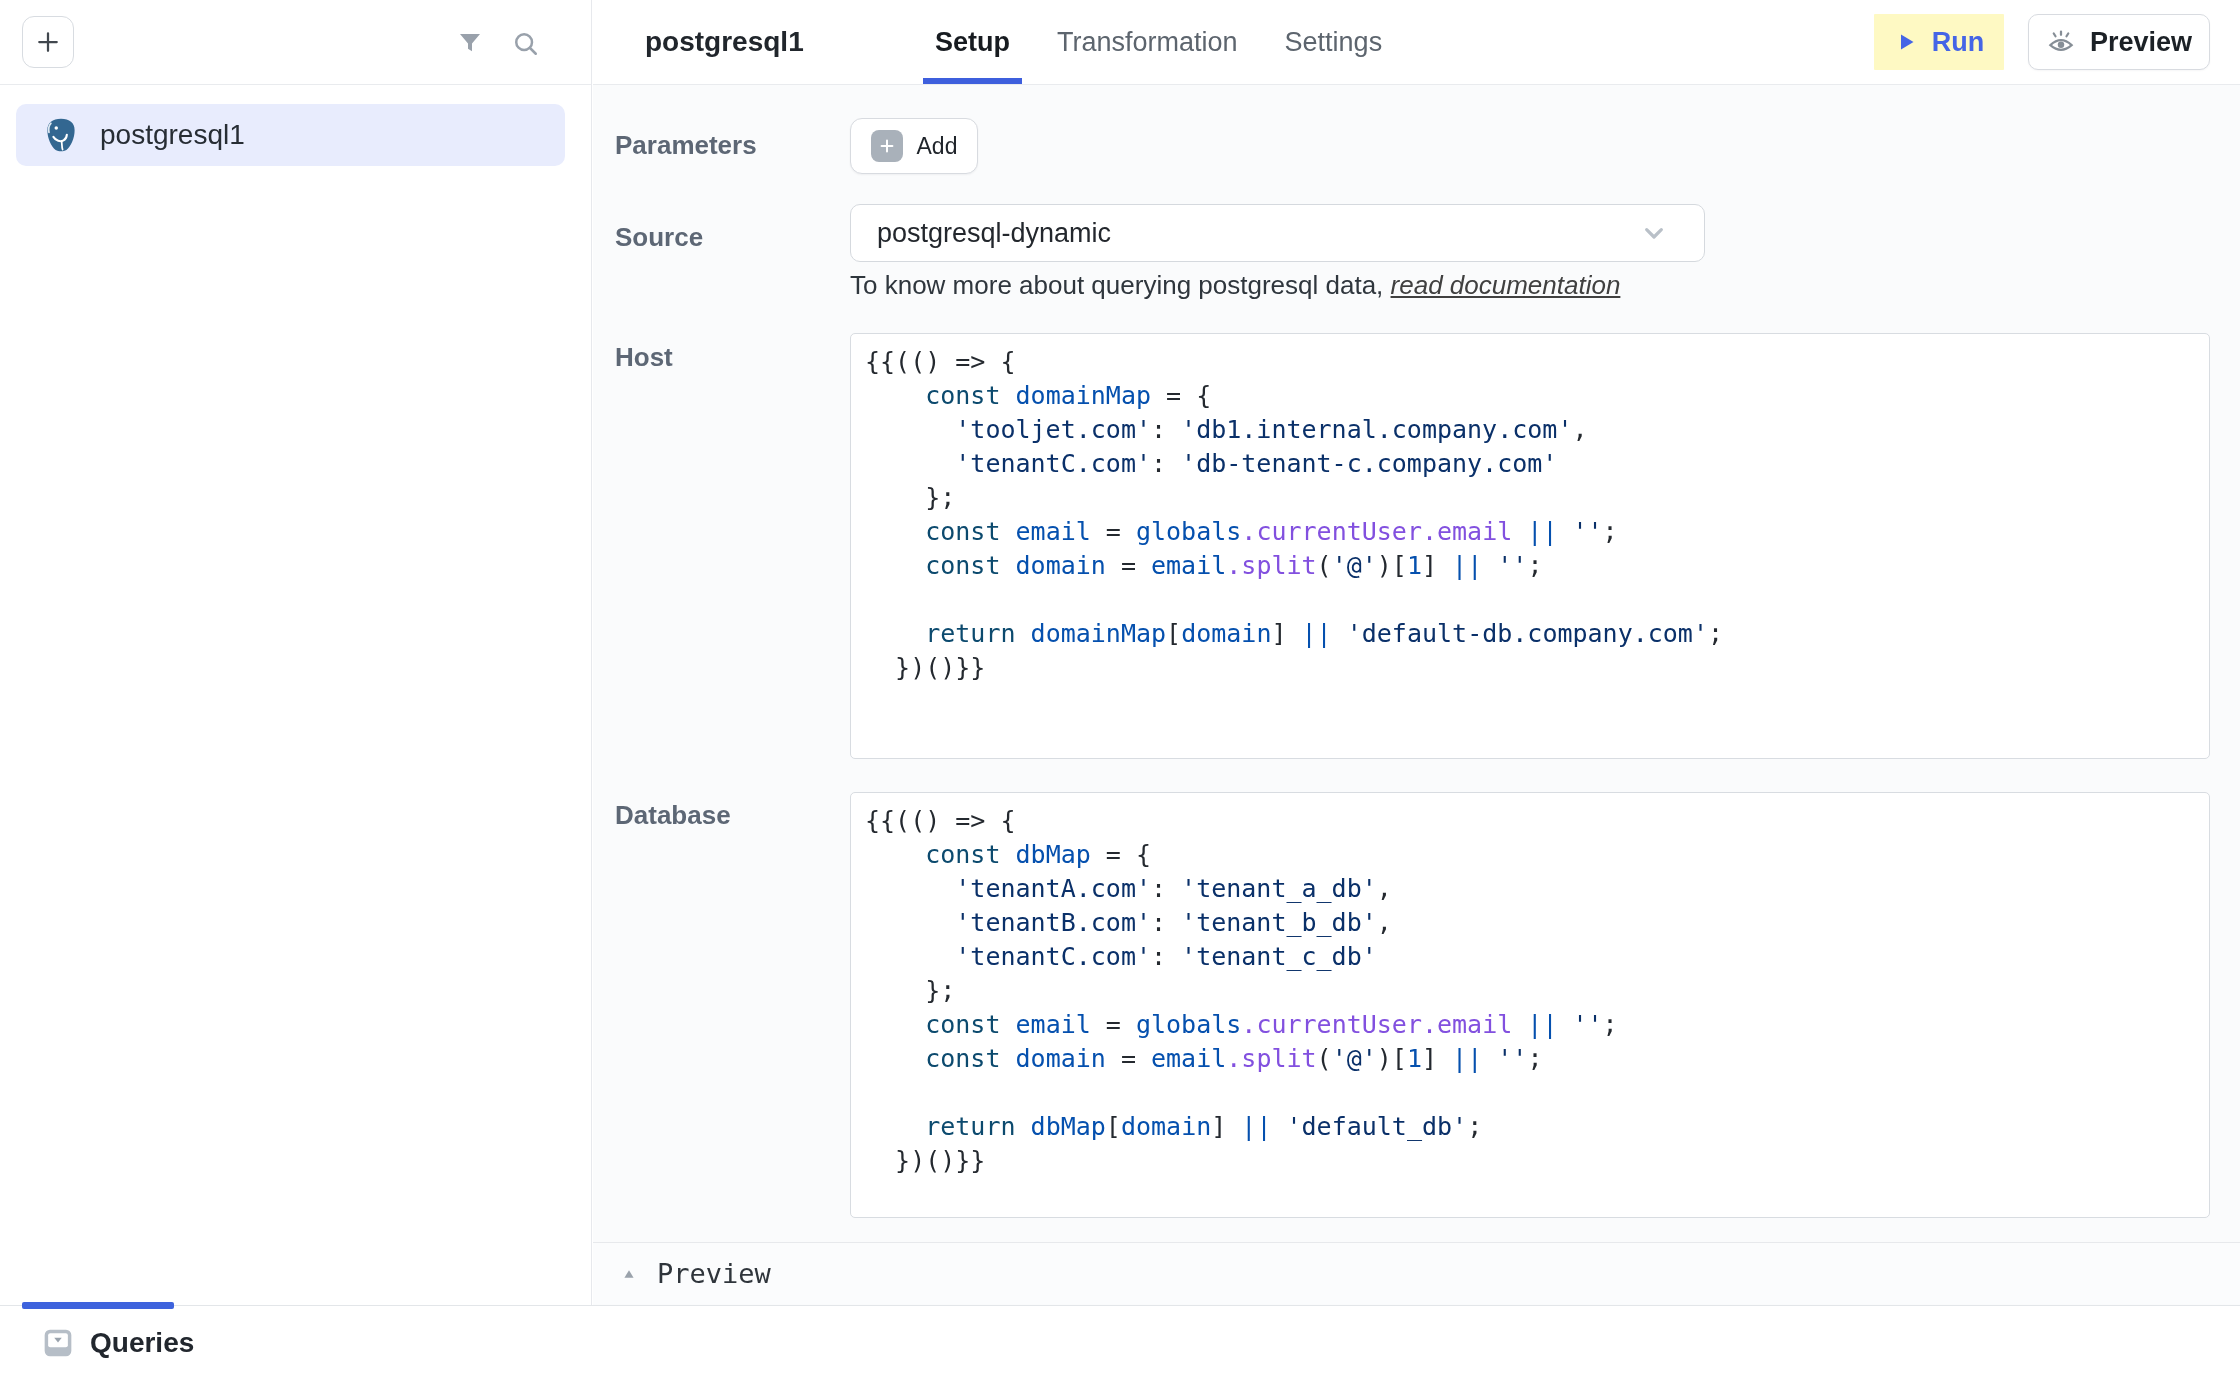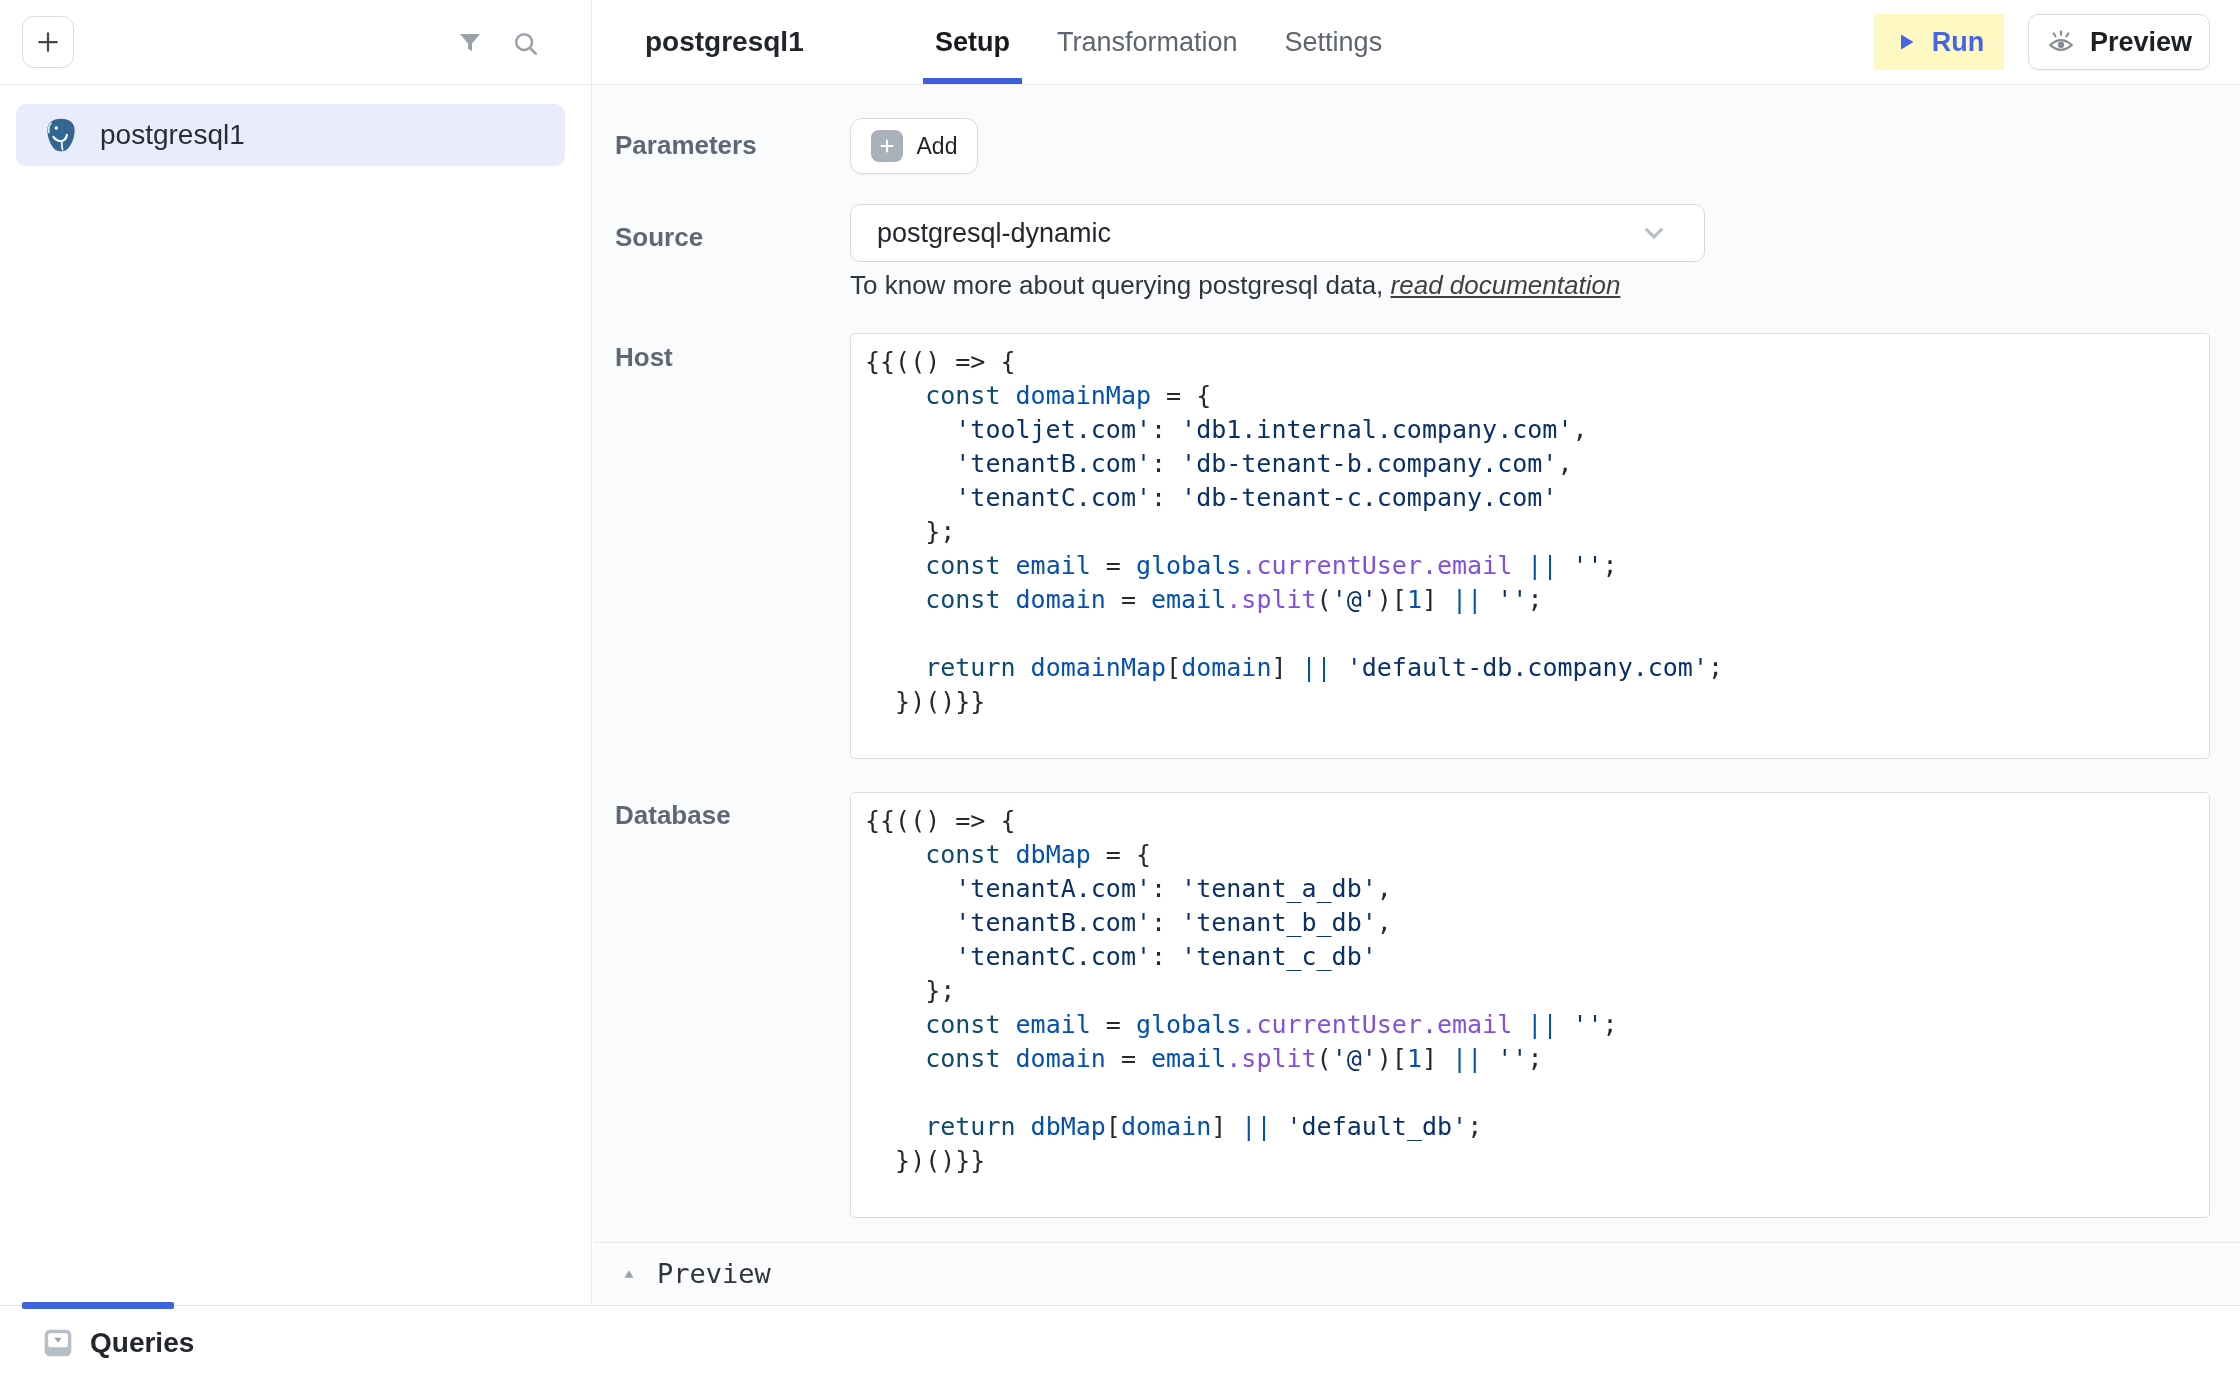--- a/index.html
+++ b/index.html
@@ -171,21 +171,20 @@
           </svg>
       </span>
     </div>
     <div class="doc-hint"><span>To know more about querying postgresql data, </span><a>read documentation</a></div>
 
     <div class="field-label lbl-host">Host</div>
     <div class="code-editor editor-host">
         <div class="code-line"><span class="tk-pln">{{(() =&gt; {</span></div>
         <div class="code-line"><span class="tk-pln">    </span><span class="tk-kw">const</span><span class="tk-pln"> </span><span class="tk-var">domainMap</span><span class="tk-pln"> = {</span></div>
         <div class="code-line"><span class="tk-pln">      </span><span class="tk-str">'tooljet.com'</span><span class="tk-pln">: </span><span class="tk-str">'db1.internal.company.com'</span><span class="tk-pln">,</span></div>
-        <div class="code-line"><span class="tk-pln">      </span><span class="tk-str">'tenantB.com'</span><span class="tk-pln">: </span><span class="tk-str">'db-tenant-b.company.com'</span><span class="tk-pln">,</span></div>
         <div class="code-line"><span class="tk-pln">      </span><span class="tk-str">'tenantC.com'</span><span class="tk-pln">: </span><span class="tk-str">'db-tenant-c.company.com'</span></div>
         <div class="code-line"><span class="tk-pln">    };</span></div>
         <div class="code-line"><span class="tk-pln">    </span><span class="tk-kw">const</span><span class="tk-pln"> </span><span class="tk-var">email</span><span class="tk-pln"> = </span><span class="tk-var">globals</span><span class="tk-prop">.currentUser.email</span><span class="tk-pln"> </span><span class="tk-op">||</span><span class="tk-pln"> </span><span class="tk-str">''</span><span class="tk-pln">;</span></div>
         <div class="code-line"><span class="tk-pln">    </span><span class="tk-kw">const</span><span class="tk-pln"> </span><span class="tk-var">domain</span><span class="tk-pln"> = </span><span class="tk-var">email</span><span class="tk-prop">.split</span><span class="tk-pln">(</span><span class="tk-str">'@'</span><span class="tk-pln">)[</span><span class="tk-num">1</span><span class="tk-pln">] </span><span class="tk-op">||</span><span class="tk-pln"> </span><span class="tk-str">''</span><span class="tk-pln">;</span></div>
         <div class="code-line">&nbsp;</div>
         <div class="code-line"><span class="tk-pln">    </span><span class="tk-kw">return</span><span class="tk-pln"> </span><span class="tk-var">domainMap</span><span class="tk-pln">[</span><span class="tk-var">domain</span><span class="tk-pln">] </span><span class="tk-op">||</span><span class="tk-pln"> </span><span class="tk-str">'default-db.company.com'</span><span class="tk-pln">;</span></div>
         <div class="code-line"><span class="tk-pln">  })()}}</span></div>
       </div>
 
     <div class="field-label lbl-database">Database</div>

